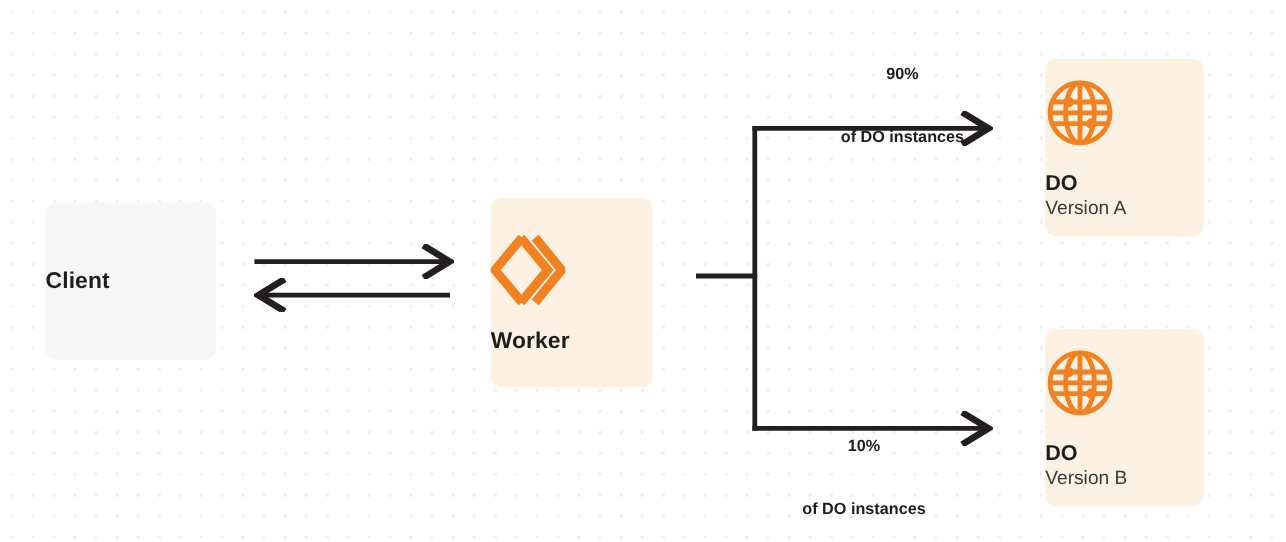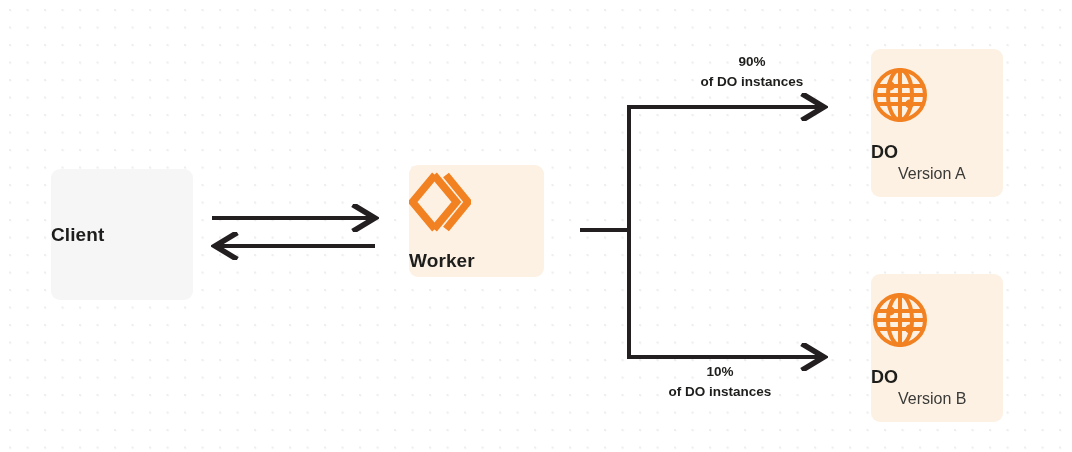--- a/index.html
+++ b/index.html
@@ -29,39 +29,39 @@
     box-sizing: border-box;
     border-radius: 9px;
     display: flex;
     flex-direction: column;
     align-items: flex-start;
     justify-content: center;
   }
 
   
   #client-node {
-    left: 51px;
+    left: 38px;
     top: 169px;
     width: 142px;
     height: 131px;
     background-color: #f6f6f7;
   }
   #client-node .node-title {
     font-size: 19px;
     font-weight: bold;
     color: #1d1d1b;
     letter-spacing: 0.1px;
   }
 
   
   #worker-node {
     left: 409px;
     top: 165px;
     width: 135px;
-    height: 112px;
+    height: 158px;
     background-color: #fdf1e3;
   }
   #worker-node .worker-icon {
     margin-top: 2px;
     margin-bottom: 14px;
   }
   #worker-node .node-title {
     font-size: 19px;
     font-weight: bold;
     color: #1d1d1b;
@@ -85,21 +85,20 @@
     font-size: 18px;
     font-weight: bold;
     color: #1d1d1b;
     line-height: 1.15;
   }
   .do-node .node-subtitle {
     font-size: 16px;
     font-weight: normal;
     color: #3a3a38;
     line-height: 1.35;
-    margin-left: 27px;
   }
 
   
   .edge-label {
     position: absolute;
     text-align: center;
     font-size: 13.5px;
     font-weight: bold;
     color: #1d1d1b;
     line-height: 1.45;
@@ -109,21 +108,21 @@
     left: 652px;
     top: 52px;
     width: 200px;
   }
   #label-bottom {
     left: 620px;
     top: 362px;
     width: 200px;
   }
   .edge-label .pct { display: block; }
-  .edge-label .sub { display: block; }
+  .edge-label .sub { display: block; margin-top: 32px; }
 
   
   #connectors {
     position: absolute;
     left: 0;
     top: 0;
     width: 1072px;
     height: 452px;
     pointer-events: none;
   }

